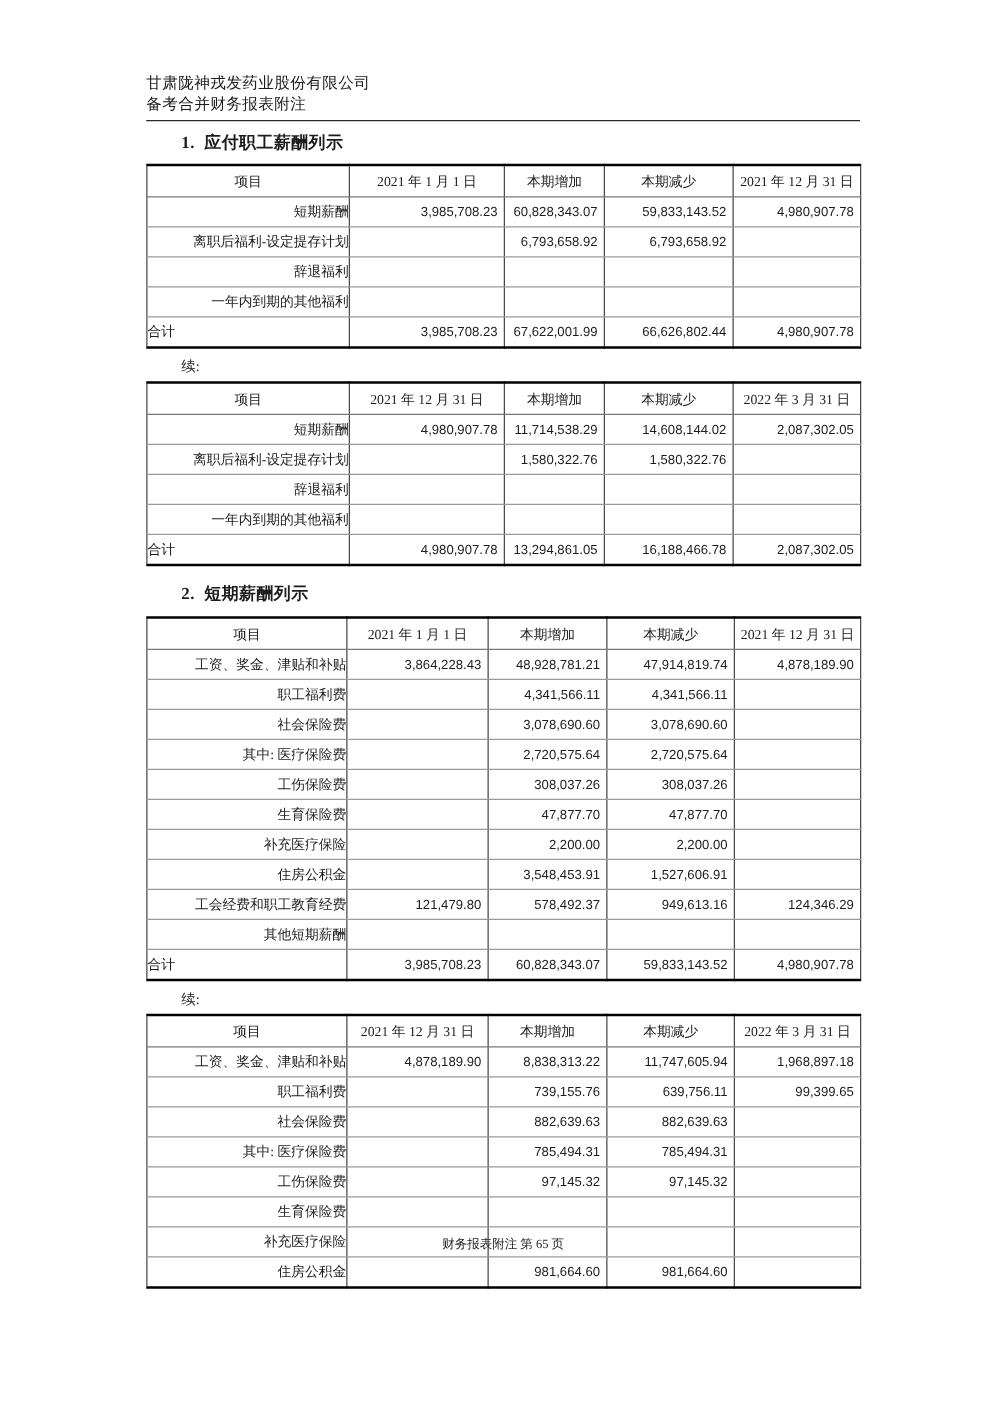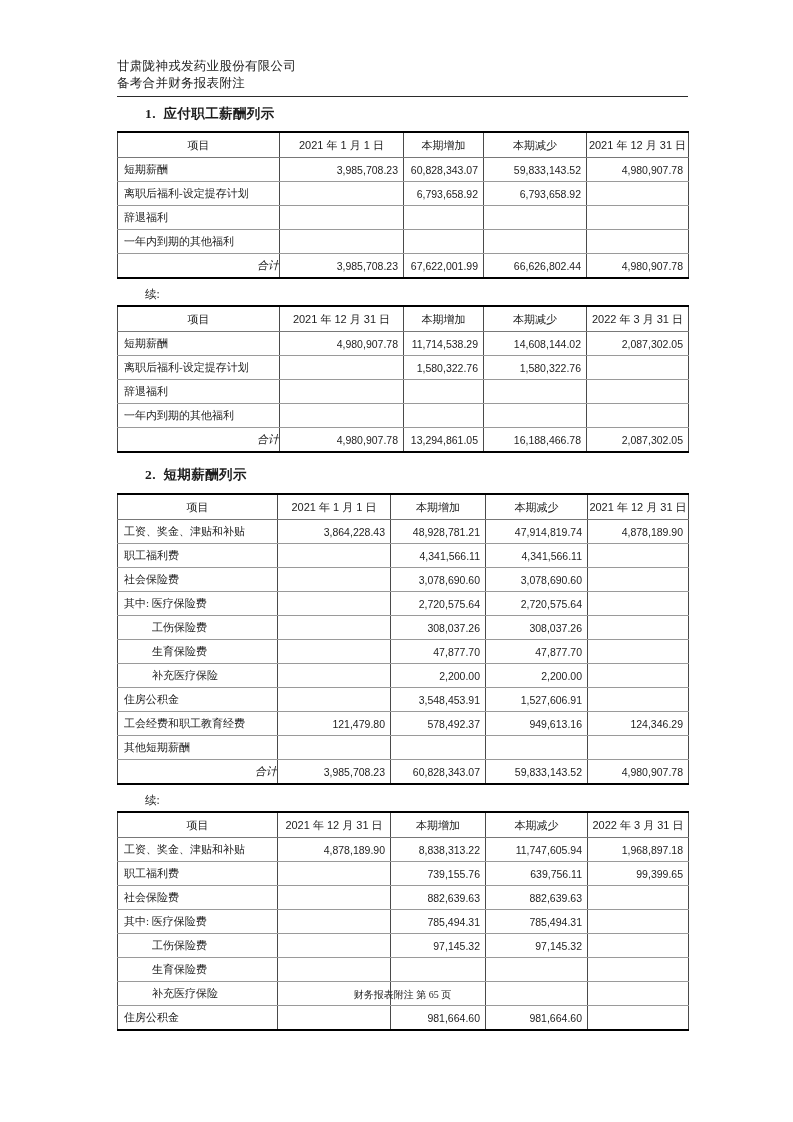--- a/index.html
+++ b/index.html
@@ -27,27 +27,27 @@
     border-left:1.2px solid #3d3d3d; border-right:1.2px solid #3d3d3d;
   }
   .tbl th, .tbl td {
     height:23px; padding:0; overflow:hidden; white-space:nowrap;
     border-left:1px solid #4a4a4a; border-right:1px solid #4a4a4a;
     border-top:1px solid #9a9a9a; border-bottom:1px solid #9a9a9a;
     font-weight:normal;
   }
   .tbl th {
     height:24px; font-size:11px; text-align:center;
-    font-family:Liberation Sans, sans-serif;
+    font-family:Liberation Serif, serif;
     border-bottom:1px solid #787878;
   }
-  .tbl td.item { font-size:11px; text-align:left; padding-left:6px;
+  .tbl td.item { font-size:11px; text-align:right; padding-left:6px;
     font-family:"Liberation Serif","DejaVu Serif",serif; }
   .tbl td.item.indent1 { padding-left:34px; }
-  .tbl td.item.center { text-align:right; padding-left:0;font-style:italic; }
+  .tbl td.item.center { text-align:left; padding-left:0; }
   .tbl td.num { font-size:10.5px; text-align:right; padding-right:5px;
     font-family:"Liberation Sans","DejaVu Sans",sans-serif; }
 
   .page-footer {
     position:absolute; top:988px; left:117px; width:571px;
     text-align:center; font-size:10px; white-space:pre;
   }
 </style>
 </head>
 <body>

